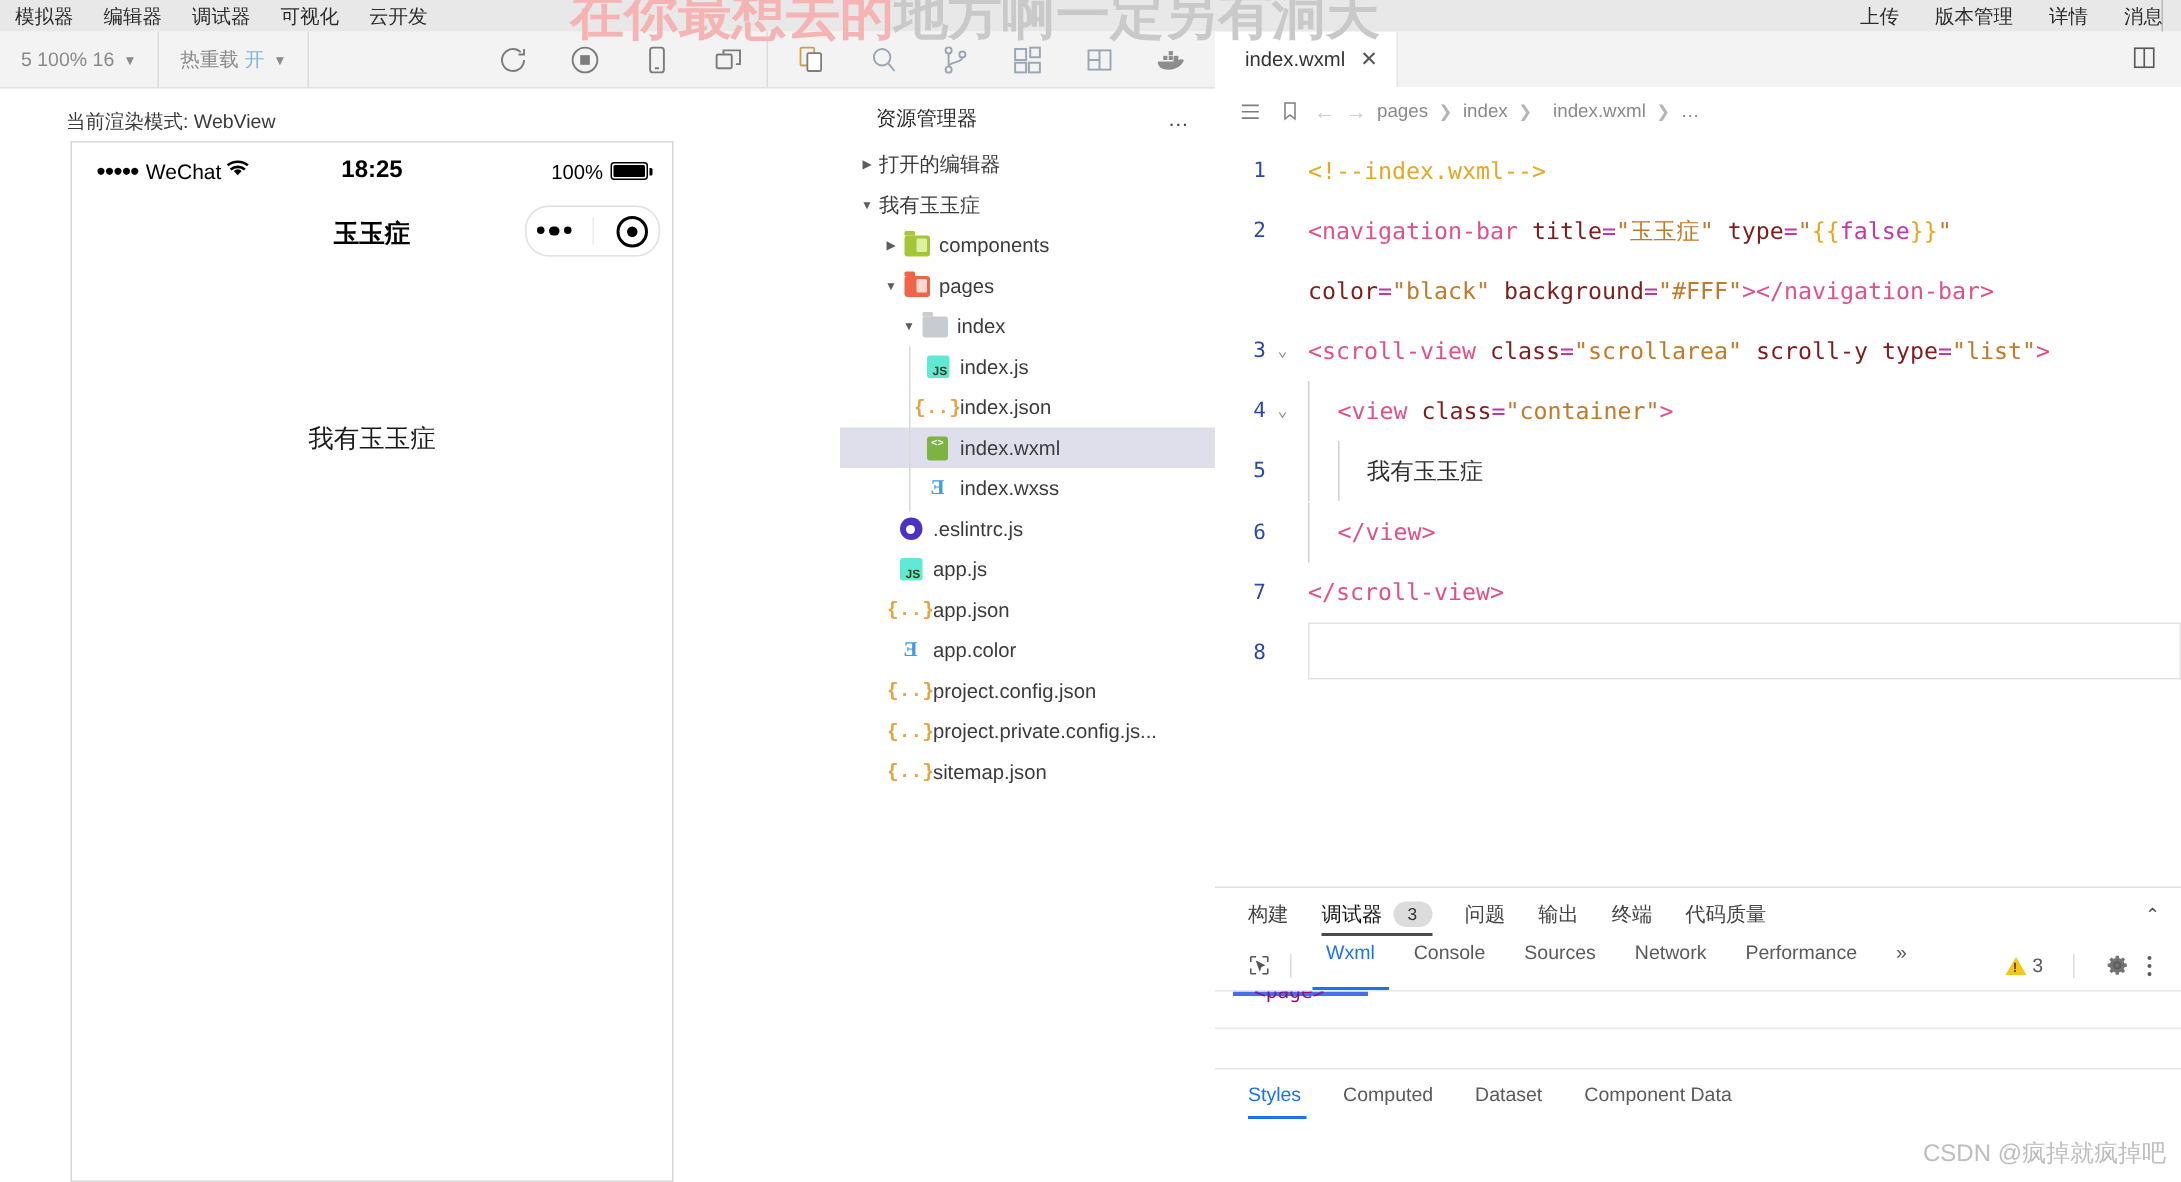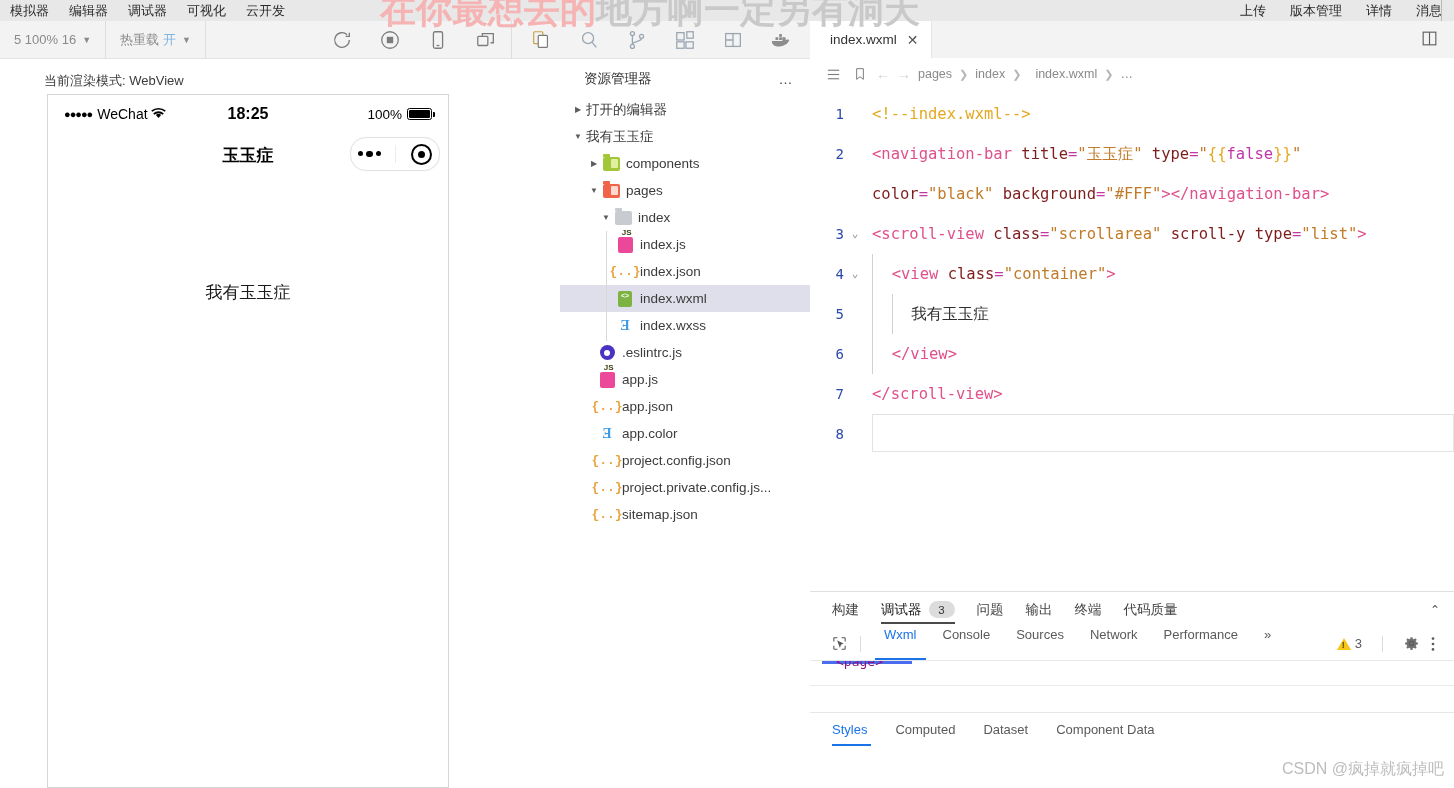--- a/index.html
+++ b/index.html
@@ -108,23 +108,23 @@
     display:flex; align-items:center; height:27px; padding-left:10px;
     font-size:13.5px; color:#3b3b3b; white-space:nowrap; cursor:pointer;
   }
   .tree-row.selected { background:#dfdfec; }
   .tree-row .tw { width:16px; display:inline-flex; justify-content:center; align-items:center; color:#5c5c5c; font-size:8px; flex:0 0 16px;}
   .tree-row .fico { width:18px; margin-right:6px; display:inline-flex; justify-content:center; flex:0 0 18px;}
   .tree-row .lbl { overflow:hidden; text-overflow:ellipsis;}
   .indent-guide { position:absolute; width:1px; background:#d8d8d8; }
 
   
-  .g-js { width:15px;height:15px;background:#ec4899;border-radius:2px;color:#3d3d16;
+  .g-js { width:15px;height:15px;background:#5eead4;border-radius:2px;color:#3d3d16;
           font-size:8px;font-weight:bold;display:flex;align-items:flex-end;justify-content:flex-end;
-          padding:0 1px 16px 0; box-sizing:border-box; font-family:"Liberation Sans",sans-serif;}
+          padding:0 1px 0 0; box-sizing:border-box; font-family:"Liberation Sans",sans-serif;}
   .g-json { color:#e8a33d; font-size:13px; font-weight:bold; line-height:1; font-family:"Liberation Mono",monospace;}
   .g-wxml { width:14px;height:16px;background:#7cb342;border-radius:2px;position:relative;}
   .g-wxml::after{content:"<>";position:absolute;left:0;right:0;top:1px;text-align:center;color:#fff;font-size:7px;font-weight:bold;font-family:"Liberation Sans",sans-serif;}
   .g-wxss { color:#3d9ae8; font-size:14px; font-weight:bold; font-family:"Liberation Serif",serif;}
   .g-eslint { width:15px;height:15px;border-radius:50%;background:#4b32c3;display:flex;align-items:center;justify-content:center;}
   .g-eslint i{width:6px;height:6px;border-radius:50%;background:#fff;display:block;}
   .folder { width:17px;height:14px;border-radius:2px 2px 2px 2px; position:relative;}
   .folder.green { background:#a4c639;}
   .folder.red { background:#f06449;}
   .folder.grey { background:#c8ccd0;}

